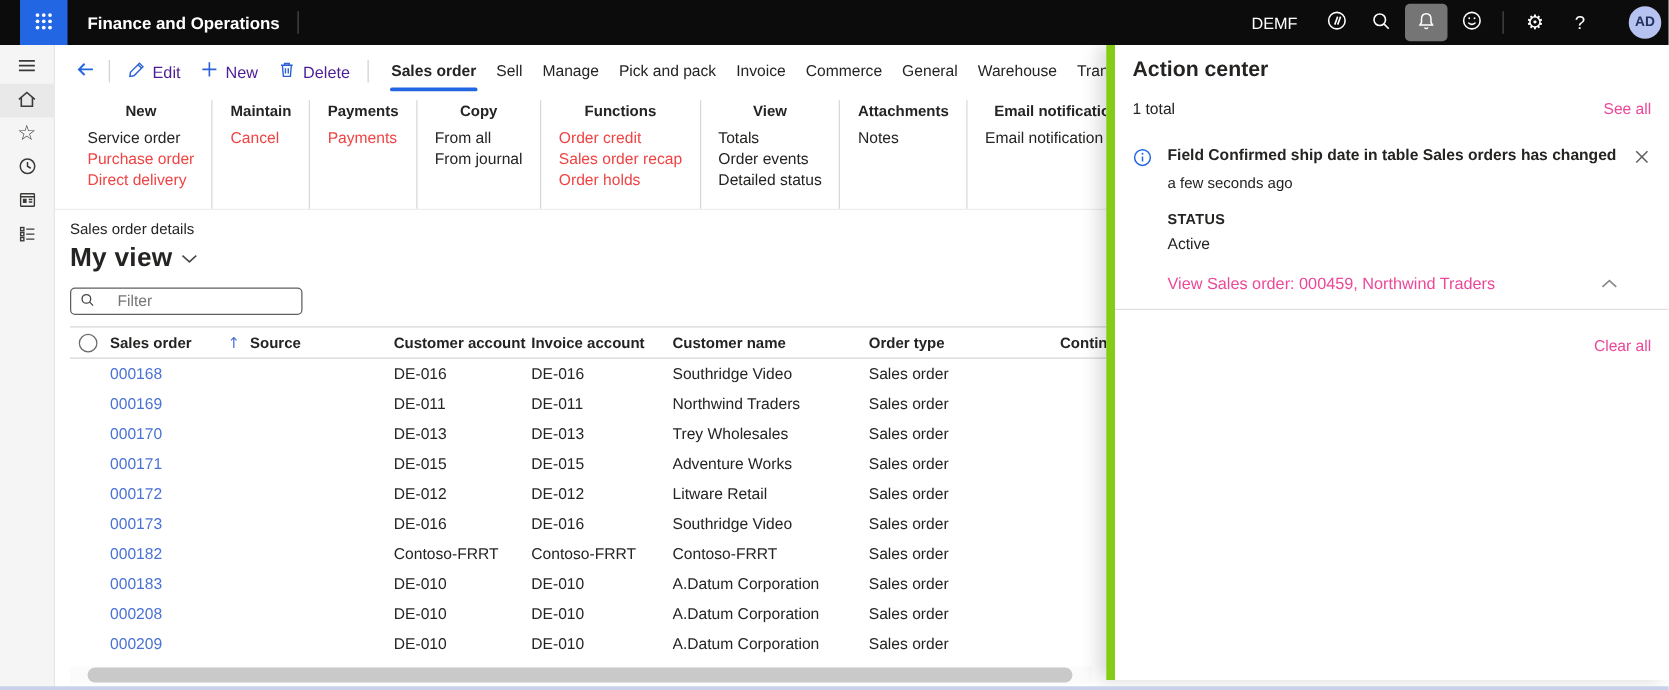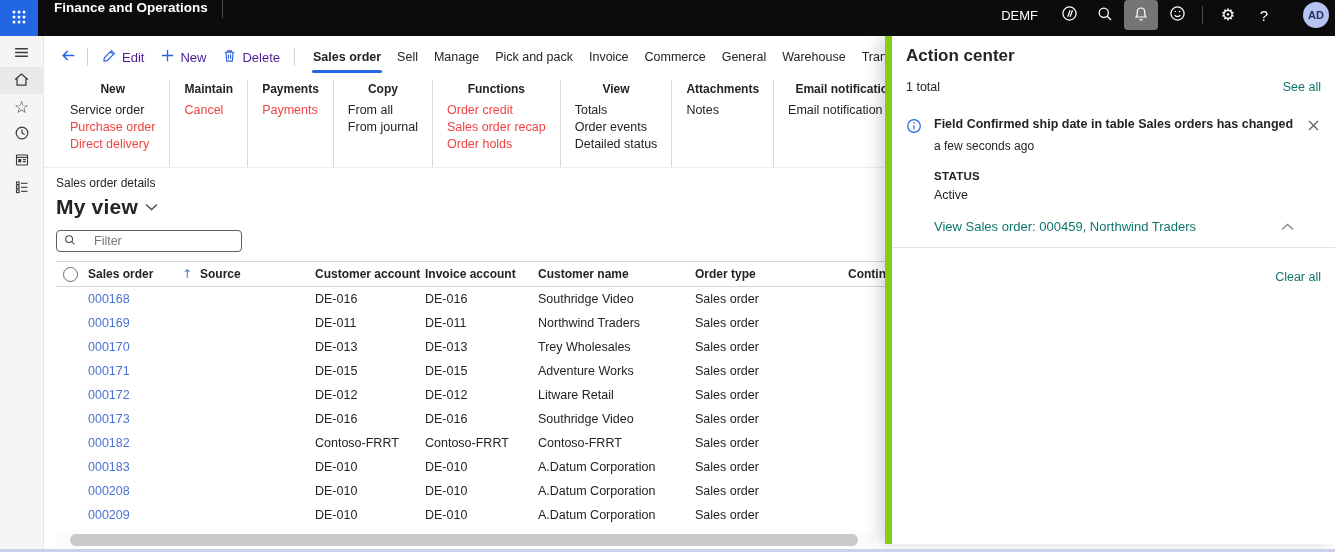--- a/index.html
+++ b/index.html
@@ -3,21 +3,21 @@
 <meta charset="utf-8">
 <style>
   * { margin:0; padding:0; box-sizing:border-box; }
   html,body { width:1335px; height:552px; overflow:hidden; }
   body { position:relative; background:#fff; color:#252423;
          font-family:"Liberation Sans","DejaVu Sans",sans-serif; font-size:12.5px; }
   button { font-family:inherit; background:none; border:none; color:inherit; cursor:pointer; }
 
   
   .topbar { position:absolute; top:0; left:0; right:0; height:36px; background:#0c0c0c;
-            color:#fff; display:flex; align-items:flex-start; z-index:30; }
+            color:#fff; display:flex; align-items:center; z-index:30;padding-left:16px; }
   .waffle-btn { width:38px; height:36px; background:#2266E3; display:flex; align-items:center; justify-content:center; }
   .topbar-title { font-weight:700; font-size:13.5px; margin-left:16px; white-space:nowrap; }
   .topbar-sep { width:1px; height:18px; background:#4a4a4a; margin-left:14px; }
   .topbar-right { margin-left:auto; display:flex; align-items:center; gap:2px; padding-right:6px; }
   .env-label { font-size:13px; margin-right:12px; font-weight:400; }
   .tb-btn { width:34px; height:30px; display:flex; align-items:center; justify-content:center; color:#fff; border-radius:4px; }
   .tb-btn.bell-active { background:#757575; }
   .tb-glyph { font-family:"DejaVu Sans",sans-serif; font-size:16px; line-height:1; }
   .help-glyph { font-size:15px; font-weight:400; }
   .avatar { width:26px; height:26px; border-radius:50%; background:#b6c3f0; color:#22305e;
@@ -79,21 +79,21 @@
 
   .hscroll { position:absolute; left:12px; bottom:5px; width:818px; height:14px; background:#fbfbfb; }
   .hscroll-thumb { position:absolute; left:14px; top:1px; width:788px; height:12px; background:#c9c9c9; border-radius:6px; }
 
   
   .panel { position:absolute; top:36px; left:885px; width:450px; height:508px; background:#fff;
            box-shadow:-6px 0 14px rgba(0,0,0,.16); border-left:7px solid #84cc16; z-index:25;
            padding:10px 14px 0; }
   .panel-title { font-size:17px; font-weight:700; }
   .panel-meta { display:flex; justify-content:space-between; align-items:center; margin-top:14px; font-size:12.5px; }
-  .link-blue { color:#0f766e; text-decoration:none; font-size:12.5px; }
+  .link-blue { color:#ec4899; text-decoration:none; font-size:12.5px; }
   .notif { display:flex; margin-top:23px; gap:12px; }
   .notif-icon { flex:none; color:#2266E3; margin-top:1px; }
   .notif-body { flex:1; }
   .notif-title { font-weight:700; font-size:12.5px; line-height:15px; }
   .notif-time { font-size:12px; margin-top:7px; }
   .notif-status-label { font-size:11.5px; font-weight:700; margin-top:17px; letter-spacing:.3px; }
   .notif-status-value { font-size:12.5px; margin-top:6px; }
   .notif-link-row { display:flex; justify-content:space-between; align-items:center; margin-top:17px; }
   .notif-link { font-size:13px; }
   .notif-close { flex:none; color:#605e5c; padding:2px; align-self:flex-start; }

